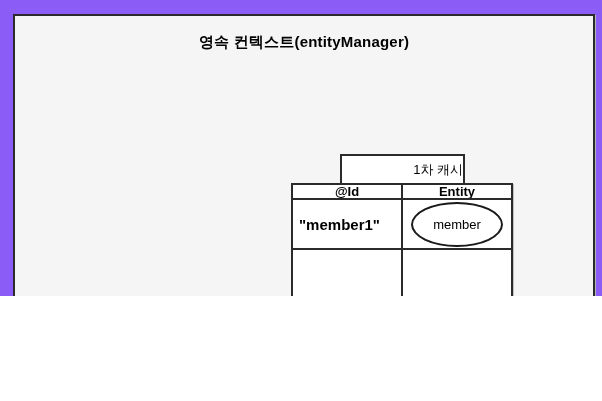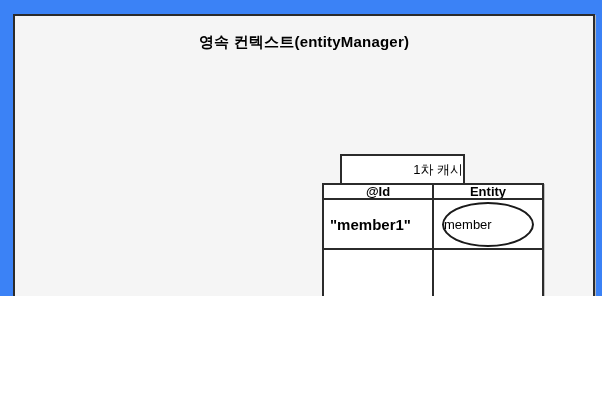--- a/index.html
+++ b/index.html
@@ -4,21 +4,21 @@
 <style>
   * { margin: 0; padding: 0; box-sizing: border-box; }
   body {
     font-family: "Liberation Sans", "DejaVu Sans", sans-serif;
     background: #ffffff;
   }
   .stage {
     position: relative;
     width: 602px;
     height: 296px;
-    background: #3b82f6;
+    background: #8b5cf6;
     overflow: hidden;
   }
   
   .panel {
     position: absolute;
     left: 13px;
     top: 14px;
     width: 582px;
     height: 371px;
     border: 2px solid #2b2b2b;
@@ -59,21 +59,20 @@
     left: 291px;
     top: 183px;
     width: 222px;
     height: 120px;
     border: 2px solid #2b2b2b;
     background: #ffffff;
     box-shadow: 1px 1px 0 #c0c0c0;
     display: grid;
     grid-template-columns: 110px 1fr;
     grid-template-rows: 15px 50px 1fr;
-    margin-left: 31px;
   }
   .cell {
     background: #ffffff;
     display: flex;
     align-items: center;
     color: #000000;
     overflow: hidden;
   }
   .col-left  { border-right: 2px solid #2b2b2b; }
   .row-line  { border-bottom: 2px solid #2b2b2b; }
@@ -90,20 +89,21 @@
   }
   .entity-cell { justify-content: center; }
   .entity-ellipse {
     width: 92px;
     height: 45px;
     border: 2px solid #1a1a1a;
     border-radius: 50%;
     background: #ffffff;
     display: flex;
     align-items: center;
+    justify-content: center;
     font-size: 13px;
     color: #000000;
   }
 </style>
 </head>
 <body>
 
 <div class="stage">
 
   <div class="panel"></div>

